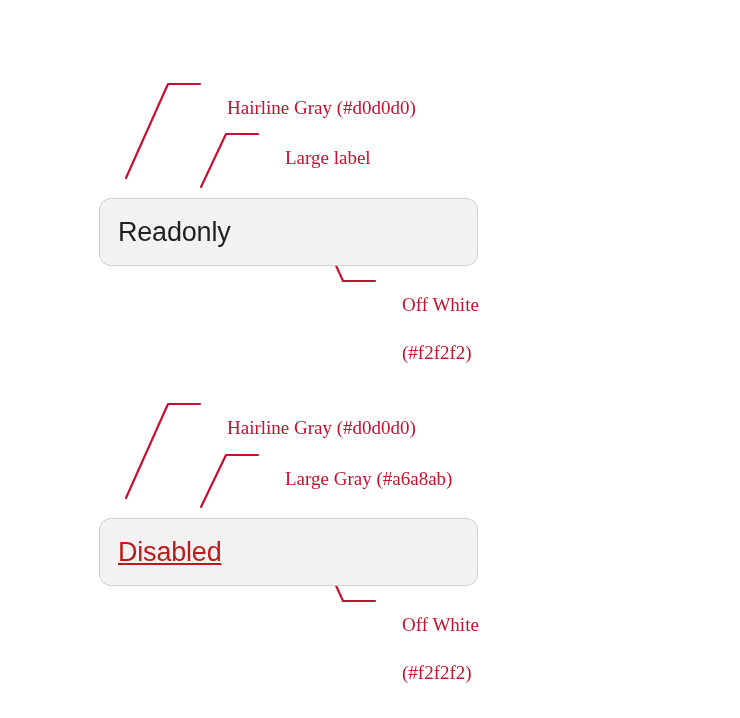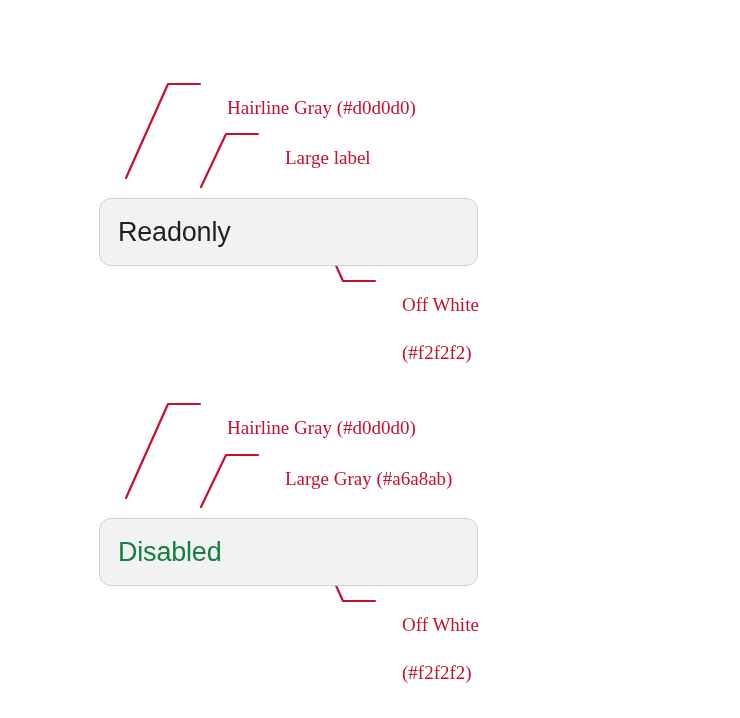--- a/index.html
+++ b/index.html
@@ -60,21 +60,22 @@
   #field-readonly .field-label {
     color: #1f2023;
   }
   #field-disabled {
     left: 99px;
     top: 498px;
     width: 379px;
     height: 68px;
   }
   #field-disabled .field-label {
-    color: #15803d;
+    color: #b91c1c;
+    text-decoration: underline;
   }
 
   
   .anno {
     position: absolute;
     font-family: Liberation Serif, serif;
     font-size: 19px;
     line-height: 24px;
     color: #c8102e;
     white-space: pre;

